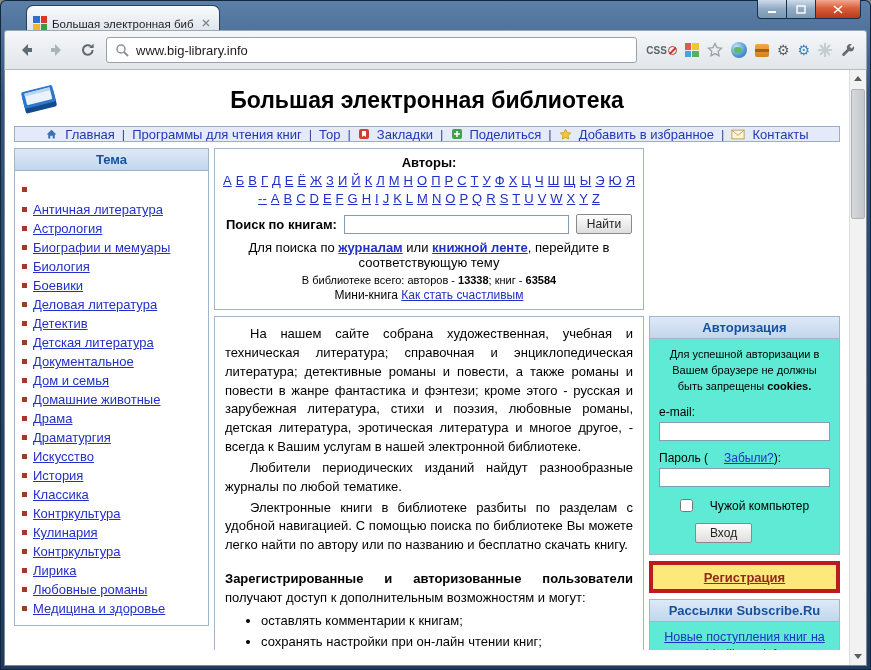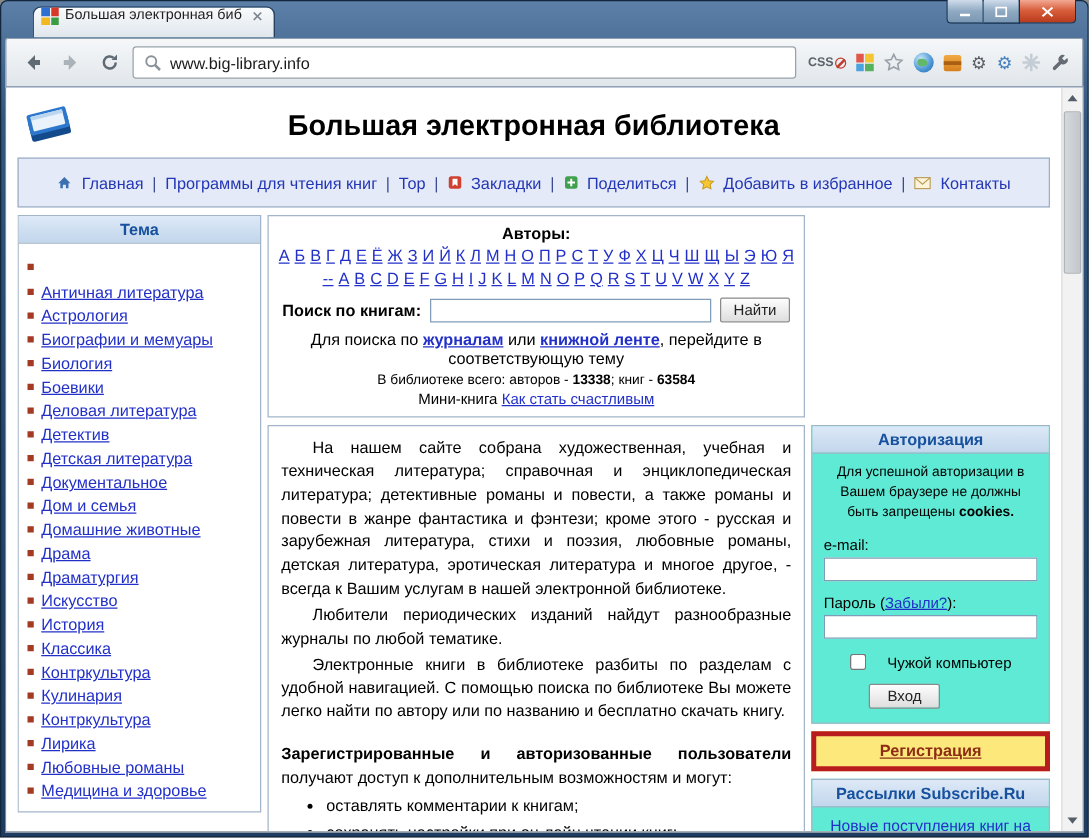--- a/index.html
+++ b/index.html
@@ -13,21 +13,21 @@
     padding:0 4px 4px 4px;
     box-shadow:0 0 0 1px #12263c inset;
   }
 
   
   .titlebar{height:30px;position:relative;}
   .tab{
     position:absolute;left:22px;bottom:0;width:194px;height:25px;
     background:linear-gradient(#f9fbfd,#dfe6ec);
     border:1px solid #24415f;border-bottom:none;border-radius:7px 7px 0 0;
-    display:flex;align-items:flex-start;gap:5px;padding:0 6px;
+    display:flex;align-items:flex-end;gap:5px;padding:0 6px;
   }
   .favicon{width:14px;height:14px;display:grid;grid-template-columns:1fr 1fr;grid-template-rows:1fr 1fr;gap:1px;flex:none;}
   .favicon i:nth-child(1){background:#2f6fd0;} .favicon i:nth-child(2){background:#d8382a;}
   .favicon i:nth-child(3){background:#f2b822;} .favicon i:nth-child(4){background:#3a9c44;}
   .tab-title{font-size:11.5px;color:#1e1e1e;white-space:nowrap;overflow:hidden;flex:1;}
   .tab-close{width:14px;height:14px;display:flex;align-items:center;justify-content:center;border-radius:7px;color:#7d868e;flex:none;cursor:default;}
 
   .win-controls{position:absolute;top:0;right:6px;display:flex;}
   .win-btn{height:19px;display:flex;align-items:center;justify-content:center;border:1px solid #16314e;border-top:none;}
   .win-btn.min{width:30px;border-radius:0 0 0 4px;background:linear-gradient(#cfdcea,#8fa9c2 50%,#7a97b3);}
@@ -73,21 +73,21 @@
   .tri-up{width:0;height:0;border-left:4px solid transparent;border-right:4px solid transparent;border-bottom:5px solid #555e66;}
   .tri-down{width:0;height:0;border-left:4px solid transparent;border-right:4px solid transparent;border-top:5px solid #555e66;}
   .sb-thumb{position:absolute;top:19px;left:1px;right:1px;height:130px;background:linear-gradient(90deg,#d5d8db,#c3c7cb);border:1px solid #aeb3b8;border-radius:2px;}
 
   
   .page-header{position:relative;height:56px;}
   .logo{position:absolute;left:13px;top:8px;}
   .page-title{text-align:center;font-size:23px;font-weight:bold;color:#000;padding-top:17px;}
 
   .mainnav{
-    margin:0 9px;height:40px;border:1px solid #9cadc6;background:#e4eaf8;
+    margin:0 9px;height:16px;border:1px solid #9cadc6;background:#e4eaf8;
     display:flex;align-items:center;justify-content:center;gap:7px;font-size:13px;white-space:nowrap;overflow:hidden;
   }
   .mainnav a{color:#2336b4;text-decoration:none;cursor:pointer;}
   .nav-sep{color:#3a4a94;}
   .nav-ico{display:flex;align-items:center;}
 
   .columns{display:flex;gap:5px;margin:6px 9px 0;align-items:flex-start;height:502px;overflow:hidden;}
 
   
   .sidebar{width:195px;flex:none;border:1px solid #a3b5c9;background:#fff;}
@@ -127,21 +127,21 @@
   .registered b{font-weight:bold;}
   ul.benefits{margin:4px 0 0 22px;padding:0 0 0 14px;text-align:left;}
   ul.benefits li{margin:2px 0;}
 
   
   .rightcol{width:191px;flex:none;display:flex;flex-direction:column;gap:6px;}
   .auth-box,.subscribe-box{border:1px solid #a3b5c9;background:#5eead4;}
   .auth-content{padding:8px 9px 9px;font-size:12px;}
   .auth-info{font-size:11px;text-align:center;line-height:1.45;}
   .auth-label{margin-top:10px;}
-  .forgot{color:#2230c8;text-decoration:underline;cursor:pointer;}
+  .forgot{color:#2230c8;text-decoration:underline;cursor:pointer;margin-left:16px;}
   .auth-input{width:100%;height:19px;border:1px solid #7f9db9;margin-top:3px;font-size:12px;padding:0 3px;}
   .chk-row{margin-top:12px;display:flex;align-items:center;gap:17px;justify-content:center;}
   .chk-row input{margin:0;}
   .login-btn{margin:10px 0 2px 36px;padding:2px 14px;display:block;}
   .register-bar{border:4px solid #b91c1c;background:#fde87c;text-align:center;padding:3px 0;}
   .register-bar a{color:#8e2c16;font-weight:bold;font-size:13px;text-decoration:underline;cursor:pointer;}
   .sub-content{padding:7px 6px 8px;text-align:center;}
   .sub-link{color:#2230c8;text-decoration:underline;font-size:12.5px;line-height:1.4;display:inline-block;cursor:pointer;}
 </style>
 </head>

